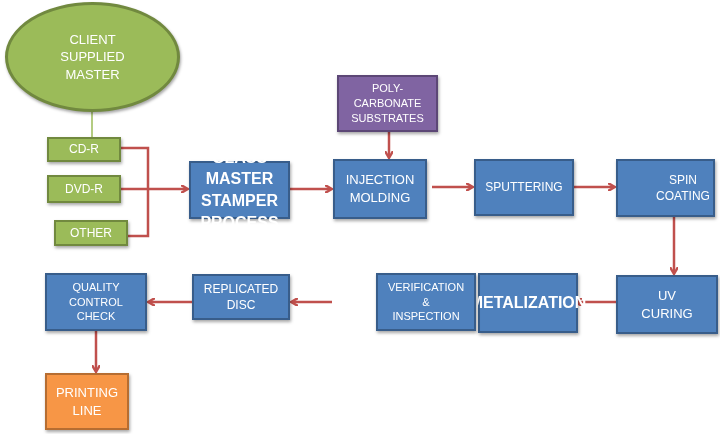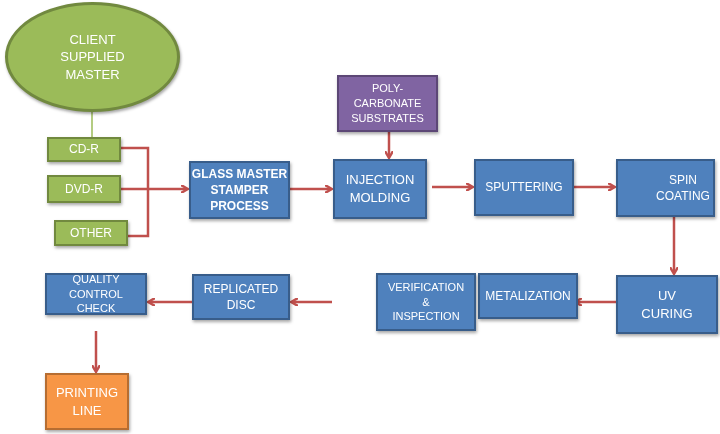--- a/index.html
+++ b/index.html
@@ -7,21 +7,21 @@
   svg.wires { position:absolute; left:0; top:0; width:720px; height:434px; }
   .node { position:absolute; box-sizing:border-box; display:flex; align-items:center; justify-content:center; text-align:center; color:#ffffff; line-height:1.35; white-space:pre-line; box-shadow:1px 2px 3px rgba(0,0,0,0.35); }
   .blue { background:#4f81bd; border:2px solid #385d8a; }
   .green { background:#9bbb59; border:2px solid #71893f; }
   .purple { background:#8064a2; border:2px solid #5c4776; }
   .orange { background:#f79646; border:2px solid #b66d31; }
   .ellipse { border-radius:50%; border:3px solid #71893f; }
   .f13 { font-size:13px; }
   .f12 { font-size:12px; }
   .f11 { font-size:11px; }
-  .f10 { font-size:12px; font-weight:bold; }
+  .f10 { font-size:16px; font-weight:bold; }
 </style>
 </head>
 <body>
 
 <svg class="wires" xmlns="http://www.w3.org/2000/svg">
   <defs>
     <marker id="ah" markerWidth="8" markerHeight="8" refX="6" refY="4" orient="auto" markerUnits="userSpaceOnUse">
       <path d="M0,0 L7,4 L0,8" fill="none" stroke="#c0504d" stroke-width="2.4"></path>
     </marker>
   </defs>
@@ -58,23 +58,23 @@
 CARBONATE
 SUBSTRATES</div>
 
 <div class="node blue f13" style="left:333px;top:159px;width:94px;height:60px;">INJECTION
 MOLDING</div>
 <div class="node blue f12" style="left:474px;top:159px;width:100px;height:57px;">SPUTTERING</div>
 <div class="node blue f12" style="left:616px;top:159px;width:99px;height:58px;padding-left:35px;">SPIN
 COATING</div>
 <div class="node blue f13" style="left:616px;top:275px;width:102px;height:59px;">UV
 CURING</div>
-<div class="node blue f10" style="left:478px;top:273px;width:100px;height:46px;font-weight:normal;">METALIZATION</div>
+<div class="node blue f10" style="left:478px;top:273px;width:100px;height:60px;font-weight:bold;">METALIZATION</div>
 <div class="node blue f11" style="left:332px;top:273px;width:100px;height:58px;margin-left:44px;">VERIFICATION
 &amp;
 INSPECTION</div>
 <div class="node blue f12" style="left:192px;top:274px;width:98px;height:46px;">REPLICATED
 DISC</div>
-<div class="node blue f11" style="left:45px;top:273px;width:102px;height:42px;">QUALITY
+<div class="node blue f11" style="left:45px;top:273px;width:102px;height:58px;">QUALITY
 CONTROL
 CHECK</div>
 <div class="node orange f13" style="left:45px;top:373px;width:84px;height:57px;">PRINTING
 LINE</div>
 
 </body></html>

